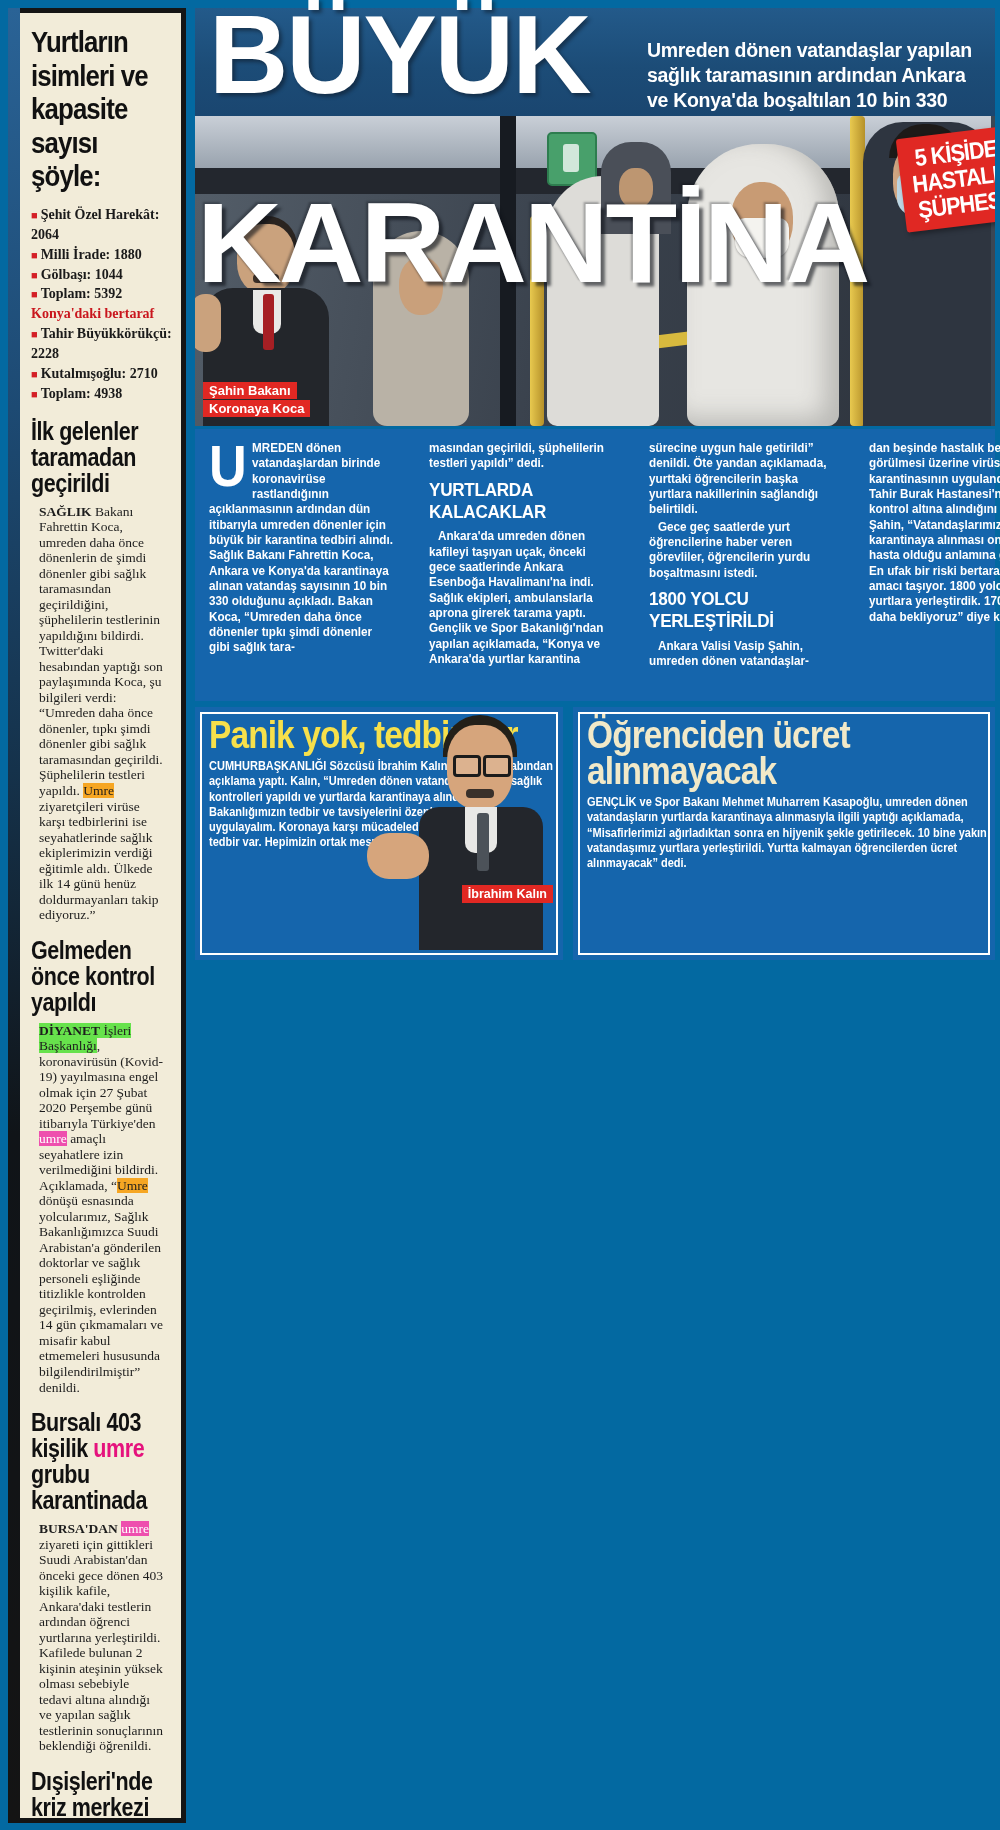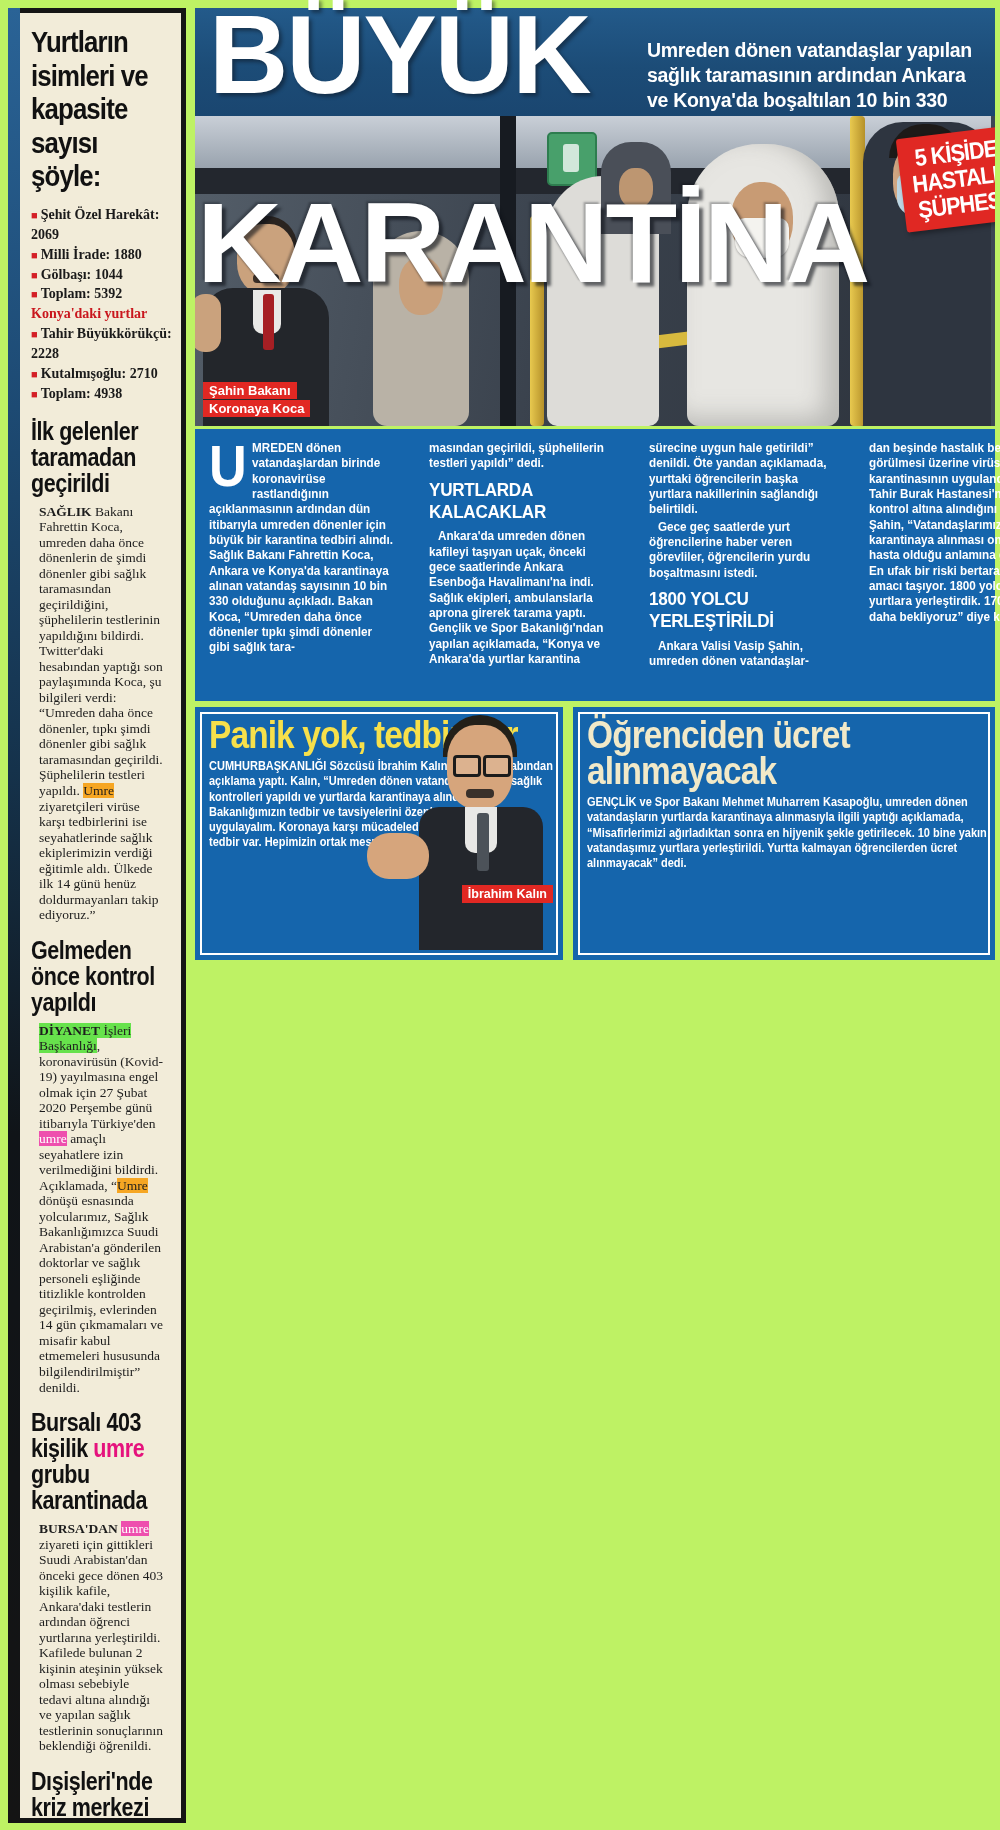--- a/index.html
+++ b/index.html
@@ -1,16 +1,16 @@
 <!DOCTYPE html>
 <html lang="tr"><head>
 <meta charset="utf-8">
 <style>
   html,body{margin:0;padding:0;background:#fff;}
-  .page{position:relative;width:1000px;height:1830px;background:#bef264;overflow:hidden;
+  .page{position:relative;width:1000px;height:1830px;background:#0369a1;overflow:hidden;
         font-family:"Liberation Sans",sans-serif;}
   
   .left-strip{position:absolute;left:8px;top:8px;width:12px;height:1815px;
     background:linear-gradient(180deg,#2a6396 0%,#1d4a73 22%,#15324b 42%,#101418 62%,#141414 100%);}
   
   .sidebar{position:absolute;left:20px;top:8px;width:166px;height:1815px;box-sizing:border-box;
     background:#f2ecd9;border:5px solid #151515;border-left:none;
     padding:12px 8px 8px 11px;overflow:hidden;}
   .cond{transform:scaleX(.86);transform-origin:0 0;width:116%;}
   .sb-title{font-weight:bold;font-size:30px;line-height:1.12;letter-spacing:-1px;color:#111;
@@ -133,25 +133,25 @@
 <body>
 
 <div class="page">
 
   <div class="left-strip"></div>
 
   <aside class="sidebar">
     <h1 class="sb-title cond">Yurtların isimleri ve kapasite sayısı şöyle:</h1>
 
     <div class="sb-list">
-      <div class="sb-item"><span class="bullet">■</span><span>Şehit Özel Harekât: 2069</span></div>
+      <div class="sb-item"><span class="bullet">■</span><span>Şehit Özel Harekât: 2064</span></div>
       <div class="sb-item"><span class="bullet">■</span><span>Milli İrade: 1880</span></div>
       <div class="sb-item"><span class="bullet">■</span><span>Gölbaşı: 1044</span></div>
       <div class="sb-item"><span class="bullet">■</span><span>Toplam: 5392</span></div>
-      <div class="sb-sublabel">Konya'daki yurtlar</div>
+      <div class="sb-sublabel">Konya'daki bertaraf</div>
       <div class="sb-item"><span class="bullet">■</span><span>Tahir Büyükkörükçü: 2228</span></div>
       <div class="sb-item"><span class="bullet">■</span><span>Kutalmışoğlu: 2710</span></div>
       <div class="sb-item"><span class="bullet">■</span><span>Toplam: 4938</span></div>
     </div>
 
     <h2 class="sb-h2 cond">İlk gelenler taramadan geçirildi</h2>
     <p class="sb-para"><span class="lead">SAĞLIK</span><span> Bakanı Fahrettin Koca, umreden daha önce dönenlerin de şimdi dönenler gibi sağlık taramasından geçirildiğini, şüphelilerin testlerinin yapıldığını bildirdi. Twitter'daki hesabından yaptığı son paylaşımında Koca, şu bilgileri verdi: “Umreden daha önce dönenler, tıpkı şimdi dönenler gibi sağlık taramasından geçirildi. Şüphelilerin testleri yapıldı. </span><span class="hl-orange">Umre</span><span> ziyaretçileri virüse karşı tedbirlerini ise seyahatlerinde sağlık ekiplerimizin verdiği eğitimle aldı. Ülkede ilk 14 günü henüz doldurmayanları takip ediyoruz.”</span></p>
 
     <h2 class="sb-h2 cond">Gelmeden önce kontrol yapıldı</h2>
     <p class="sb-para"><span class="lead hl-green">DİYANET</span><span class="hl-green"> İşleri Başkanlığı</span><span>, koronavirüsün (Kovid-19) yayılmasına engel olmak için 27 Şubat 2020 Perşembe günü itibarıyla Türkiye'den </span><span class="hl-pink">umre</span><span> amaçlı seyahatlere izin verilmediğini bildirdi. Açıklamada, “</span><span class="hl-orange">Umre</span><span> dönüşü esnasında yolcularımız, Sağlık Bakanlığımızca Suudi Arabistan'a gönderilen doktorlar ve sağlık personeli eşliğinde titizlikle kontrolden geçirilmiş, evlerinden 14 gün çıkmamaları ve misafir kabul etmemeleri hususunda bilgilendirilmiştir” denildi.</span></p>

